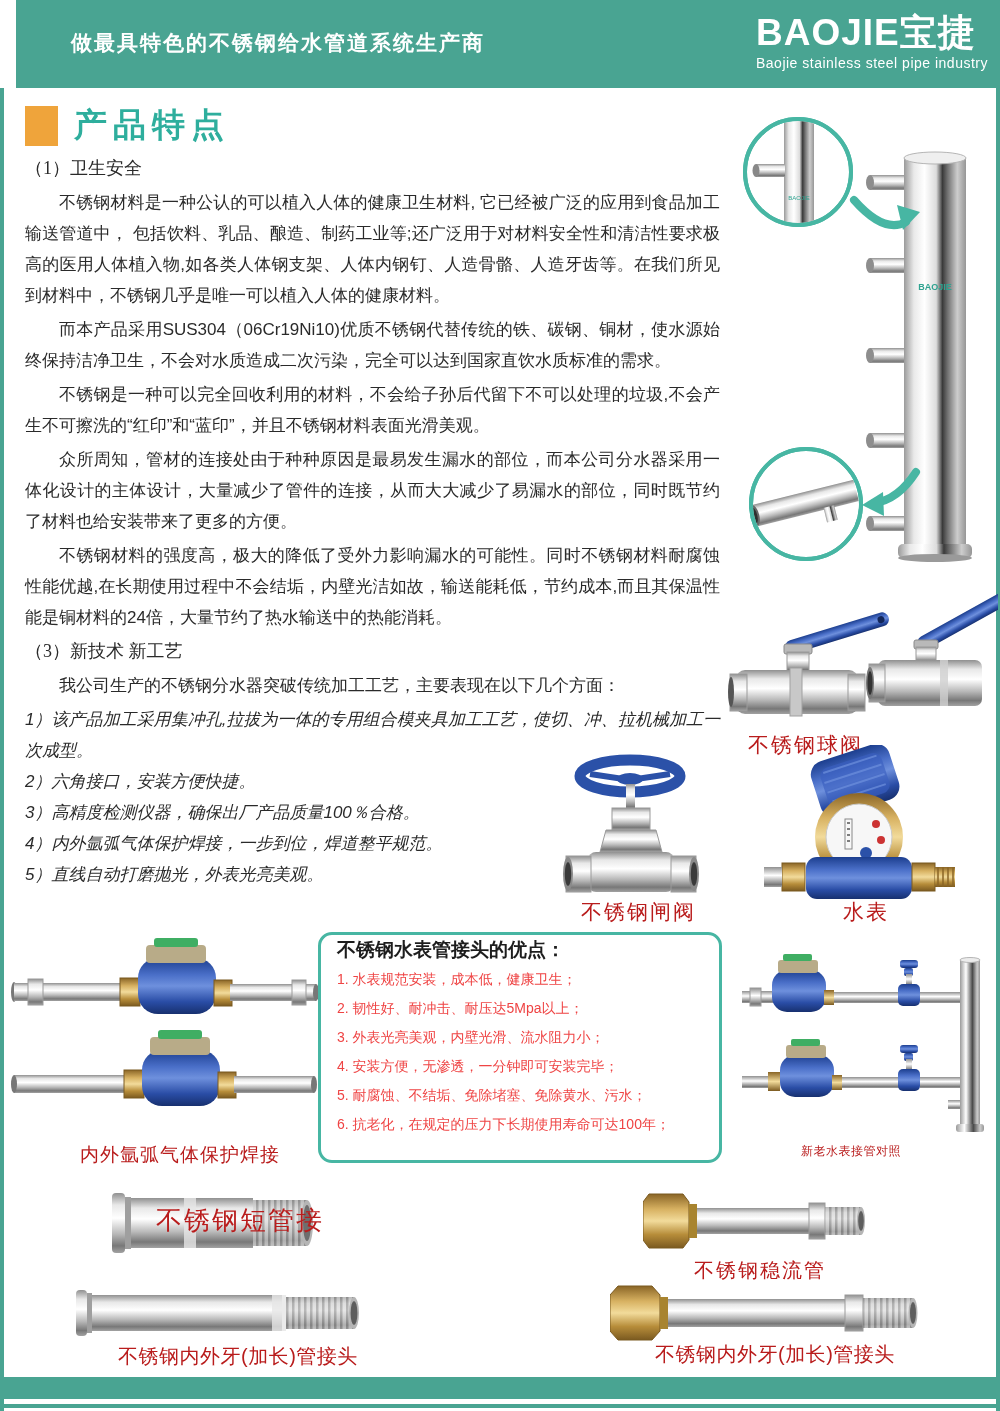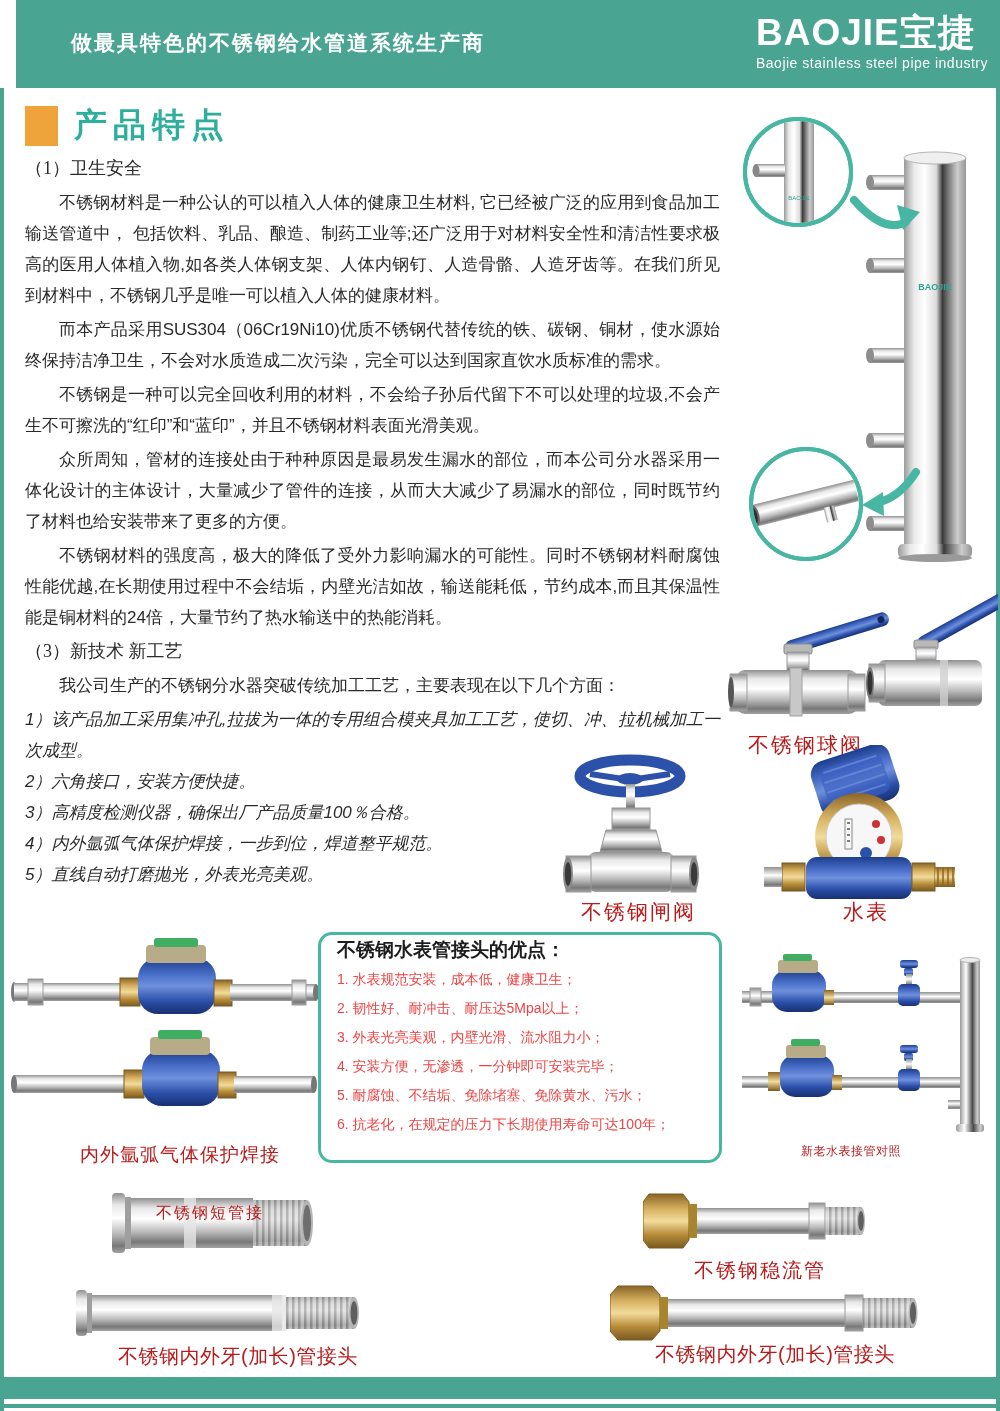--- a/index.html
+++ b/index.html
@@ -31,21 +31,21 @@
             background:#fff;border:3px solid #47B6A3;border-radius:14px;padding:0 16px;}
   .benefits-title{font-size:19px;font-weight:bold;color:#1d1d1d;line-height:30px;white-space:nowrap;}
   .benefits-item{font-size:14px;color:#ef4444;line-height:29px;white-space:nowrap;}
   
   .caption{position:absolute;font-size:21px;color:#b91c1c;letter-spacing:2px;white-space:nowrap;}
   .cap-ball{left:748px;top:731px;}
   .cap-gate{left:581px;top:898px;}
   .cap-meter{left:843px;top:898px;}
   .cap-flow{left:80px;top:1142px;font-size:19px;letter-spacing:1px;}
   .cap-comp{left:801px;top:1143px;font-size:12px;letter-spacing:.5px;}
-  .cap-short{left:156px;top:1203px;font-size:16px;}
+  .cap-short{left:156px;top:1203px;font-size:26px;}
   .cap-extl{left:118px;top:1343px;font-size:20px;letter-spacing:.5px;}
   .cap-stab{left:694px;top:1257px;font-size:20px;}
   .cap-extr{left:655px;top:1341px;font-size:20px;letter-spacing:.5px;}
   
   .art{position:absolute;}
   .art-manifold{left:722px;top:100px;}
   .art-ball{left:728px;top:592px;}
   .art-gate{left:560px;top:750px;}
   .art-wmeter{left:762px;top:745px;}
   .art-flow{left:10px;top:930px;}

